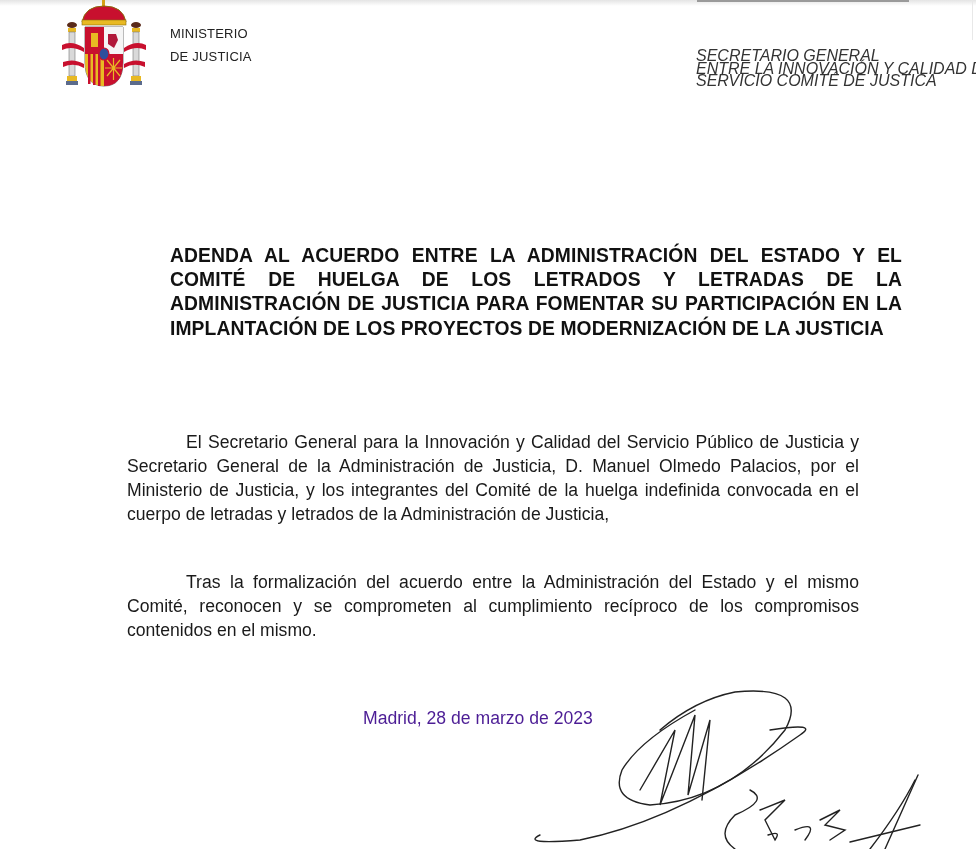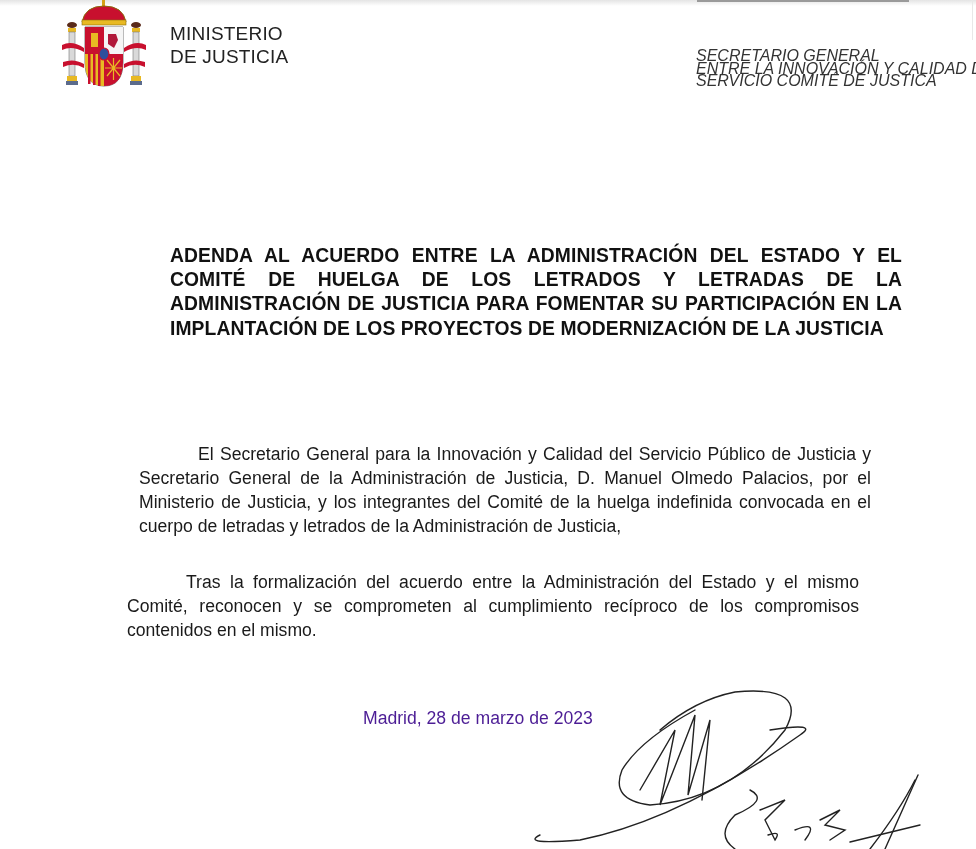--- a/index.html
+++ b/index.html
@@ -14,21 +14,21 @@
   }
   .top-bar {
     position:absolute; left:697px; top:0; width:212px; height:2px; background:#9a9a9a;
   }
   .right-edge {
     position:absolute; right:3px; top:0; width:1px; height:40px; background:#e8e8e8;
   }
   .crest { position:absolute; left:60px; top:0; width:90px; height:90px; }
   .ministry {
     position:absolute; left:170px; top:22px;
-    font-size:19px; line-height:23px; color:#222; letter-spacing:0.2px;
+    font-size:13px; line-height:23px; color:#222; letter-spacing:0.2px;
   }
   .ministry div { white-space:nowrap; }
   .secgen {
     position:absolute; left:696px; top:50px;
     font-size:16px; line-height:12.5px; font-style:italic; color:#333;
   }
   .secgen div { white-space:nowrap; }
   .doc-title {
     position:absolute; left:126px; top:244px; width:732px;
     font-weight:bold; font-size:19.3px; line-height:24.2px; color:#111;
@@ -96,21 +96,21 @@
 </div>
 
 <div class="secgen">
   <div>SECRETARIO GENERAL</div>
   <div>ENTRE LA INNOVACIÓN Y CALIDAD DEL</div>
   <div>SERVICIO COMITÉ DE JUSTICA</div>
 </div>
 
 <div class="doc-title">ADENDA AL ACUERDO ENTRE LA ADMINISTRACIÓN DEL ESTADO Y EL COMITÉ DE HUELGA DE LOS LETRADOS Y LETRADAS DE LA ADMINISTRACIÓN DE JUSTICIA PARA FOMENTAR SU PARTICIPACIÓN EN LA IMPLANTACIÓN DE LOS PROYECTOS DE MODERNIZACIÓN DE LA JUSTICIA</div>
 
-<p class="para para1" style="margin:12px">El Secretario General para la Innovación y Calidad del Servicio Público de Justicia y Secretario General de la Administración de Justicia, D. Manuel Olmedo Palacios, por el Ministerio de Justicia, y los integrantes del Comité de la huelga indefinida convocada en el cuerpo de letradas y letrados de la Administración de Justicia,</p>
+<p class="para para1" style="margin:0">El Secretario General para la Innovación y Calidad del Servicio Público de Justicia y Secretario General de la Administración de Justicia, D. Manuel Olmedo Palacios, por el Ministerio de Justicia, y los integrantes del Comité de la huelga indefinida convocada en el cuerpo de letradas y letrados de la Administración de Justicia,</p>
 <p class="para para2" style="margin:0">Tras la formalización del acuerdo entre la Administración del Estado y el mismo Comité, reconocen y se comprometen al cumplimiento recíproco de los compromisos contenidos en el mismo.</p>
 
 <div class="date">Madrid, 28 de marzo de 2023</div>
 
 <svg class="signature" viewBox="0 0 456 169" fill="none" stroke="#222" stroke-width="1.4" stroke-linecap="round">
 
   <path d="M175 30 Q120 60 102 90 Q90 120 130 125 Q210 120 265 50 Q290 5 215 12 Q175 20 140 50"></path>
 
   <path d="M120 110 L155 50 L140 125 L175 35 L168 115 L190 40 L182 120"></path>
 

